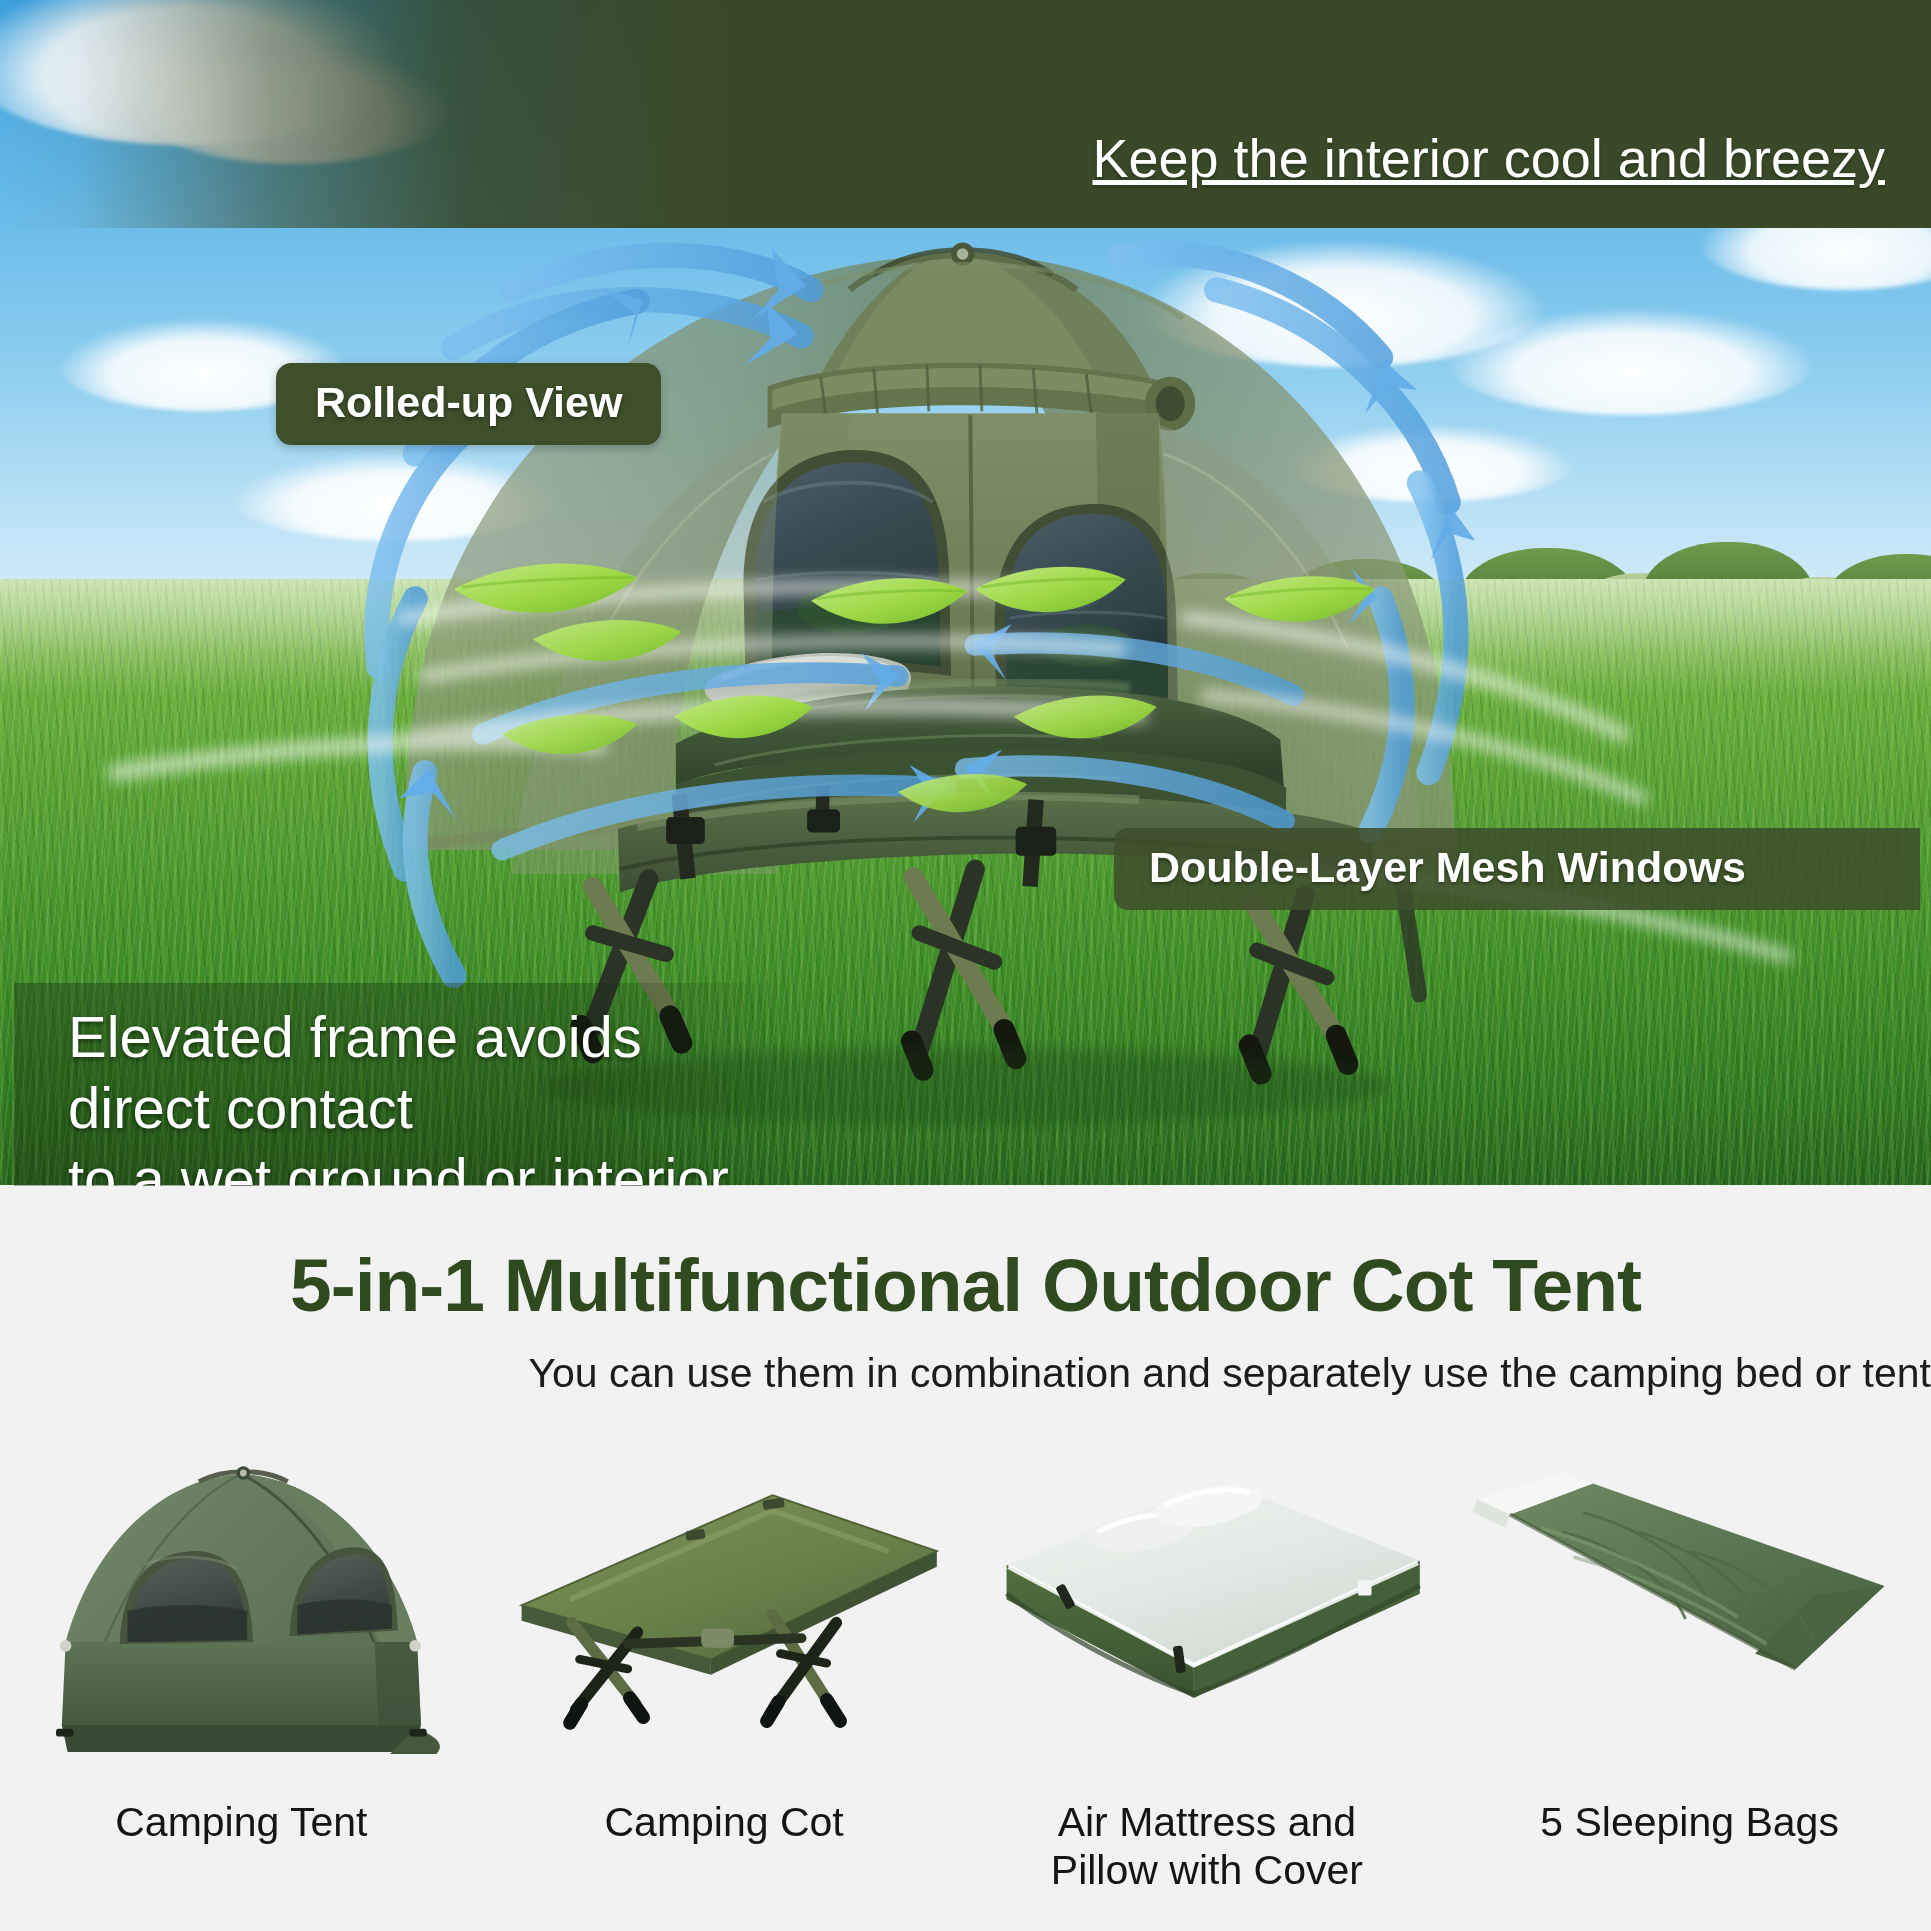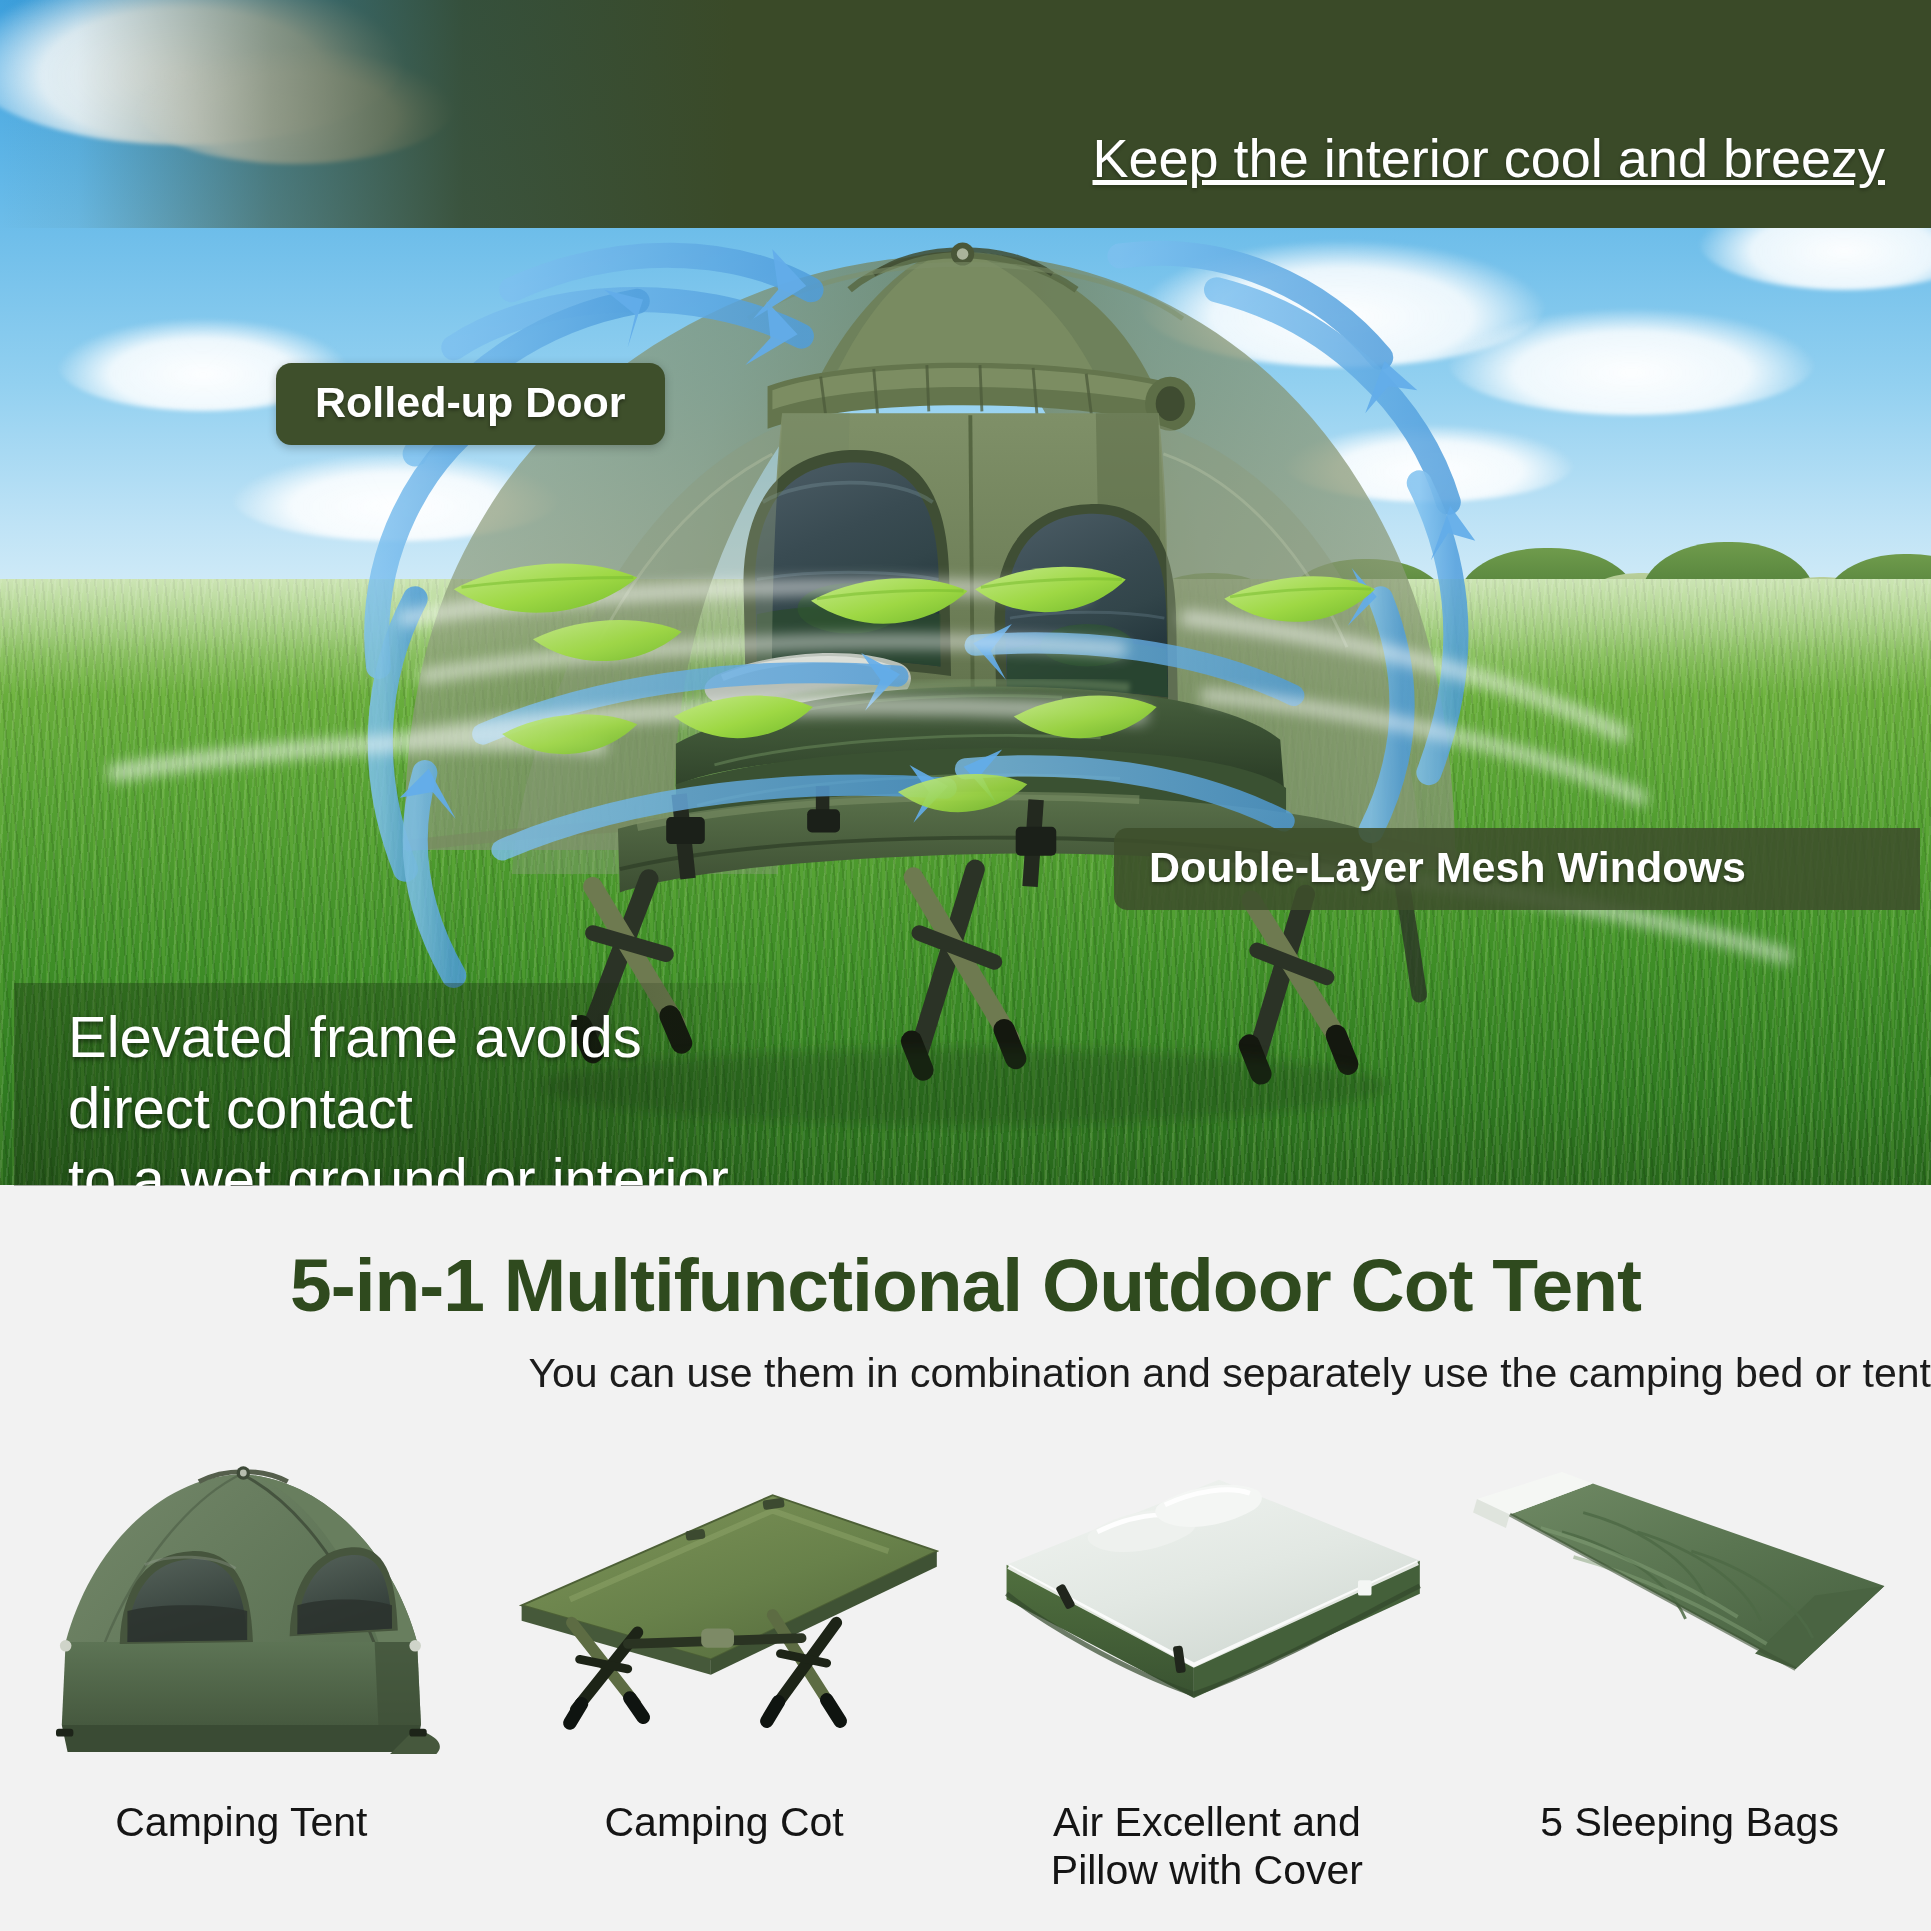--- a/index.html
+++ b/index.html
@@ -395,21 +395,21 @@
       <g stroke="#79bd2f" stroke-width="3" fill="none" opacity="0.55">
         <path d="M478 608 C 540 600, 610 598, 656 598"></path>
         <path d="M846 620 C 900 612, 960 610, 998 612"></path>
         <path d="M1016 608 C 1068 600, 1126 598, 1162 600"></path>
         <path d="M1274 618 C 1326 610, 1382 608, 1420 610"></path>
       </g>
 
       <ellipse cx="1000" cy="1125" rx="440" ry="40" fill="#1d3d14" opacity="0.30" filter="url(#soft2)"></ellipse>
     </svg>
 
-    <div class="badge-door">Rolled-up Door</div>
+    <div class="badge-door">Rolled-up View</div>
 
     <div class="badge-mesh">Double-Layer Mesh Windows</div>
 
     <div class="note-frame">
       <div>Elevated frame avoids direct contact</div>
       <div>to a wet ground or interior guests</div>
     </div>
 
     <div class="banner">
       <div class="banner-sub">Keep the interior cool and breezy</div>
@@ -550,21 +550,21 @@
           <rect x="406" y="146" width="14" height="16" rx="2" fill="#f4f6f4"></rect>
 
           <g>
             <path d="M132 94 C 164 74, 208 68, 232 78 C 242 82, 240 94, 228 100 C 196 118, 152 122, 132 110 C 124 105, 124 99, 132 94 Z" fill="#eef1ee"></path>
             <path d="M136 96 C 168 80, 204 74, 226 82" stroke="#ffffff" stroke-width="5" fill="none" opacity="0.9"></path>
             <path d="M202 66 C 232 48, 276 42, 300 52 C 310 56, 308 68, 296 74 C 264 92, 222 96, 202 84 C 194 79, 194 71, 202 66 Z" fill="#f4f6f4"></path>
             <path d="M206 68 C 236 54, 272 48, 294 56" stroke="#ffffff" stroke-width="5" fill="none" opacity="0.9"></path>
           </g>
         </svg>
         <div class="item-cap">
-          <div>Air Excellent and</div>
+          <div>Air Mattress and</div>
           <div>Pillow with Cover</div>
         </div>
       </div>
 
       <div class="item">
         <svg class="item-art" viewBox="0 0 500 360" preserveAspectRatio="xMidYMid meet">
           <defs>
             <linearGradient id="sbG" x1="0.1" y1="0" x2="0.9" y2="1">
               <stop offset="0%" stop-color="#6d8762"></stop>
                 <stop offset="45%" stop-color="#5a7551"></stop>

